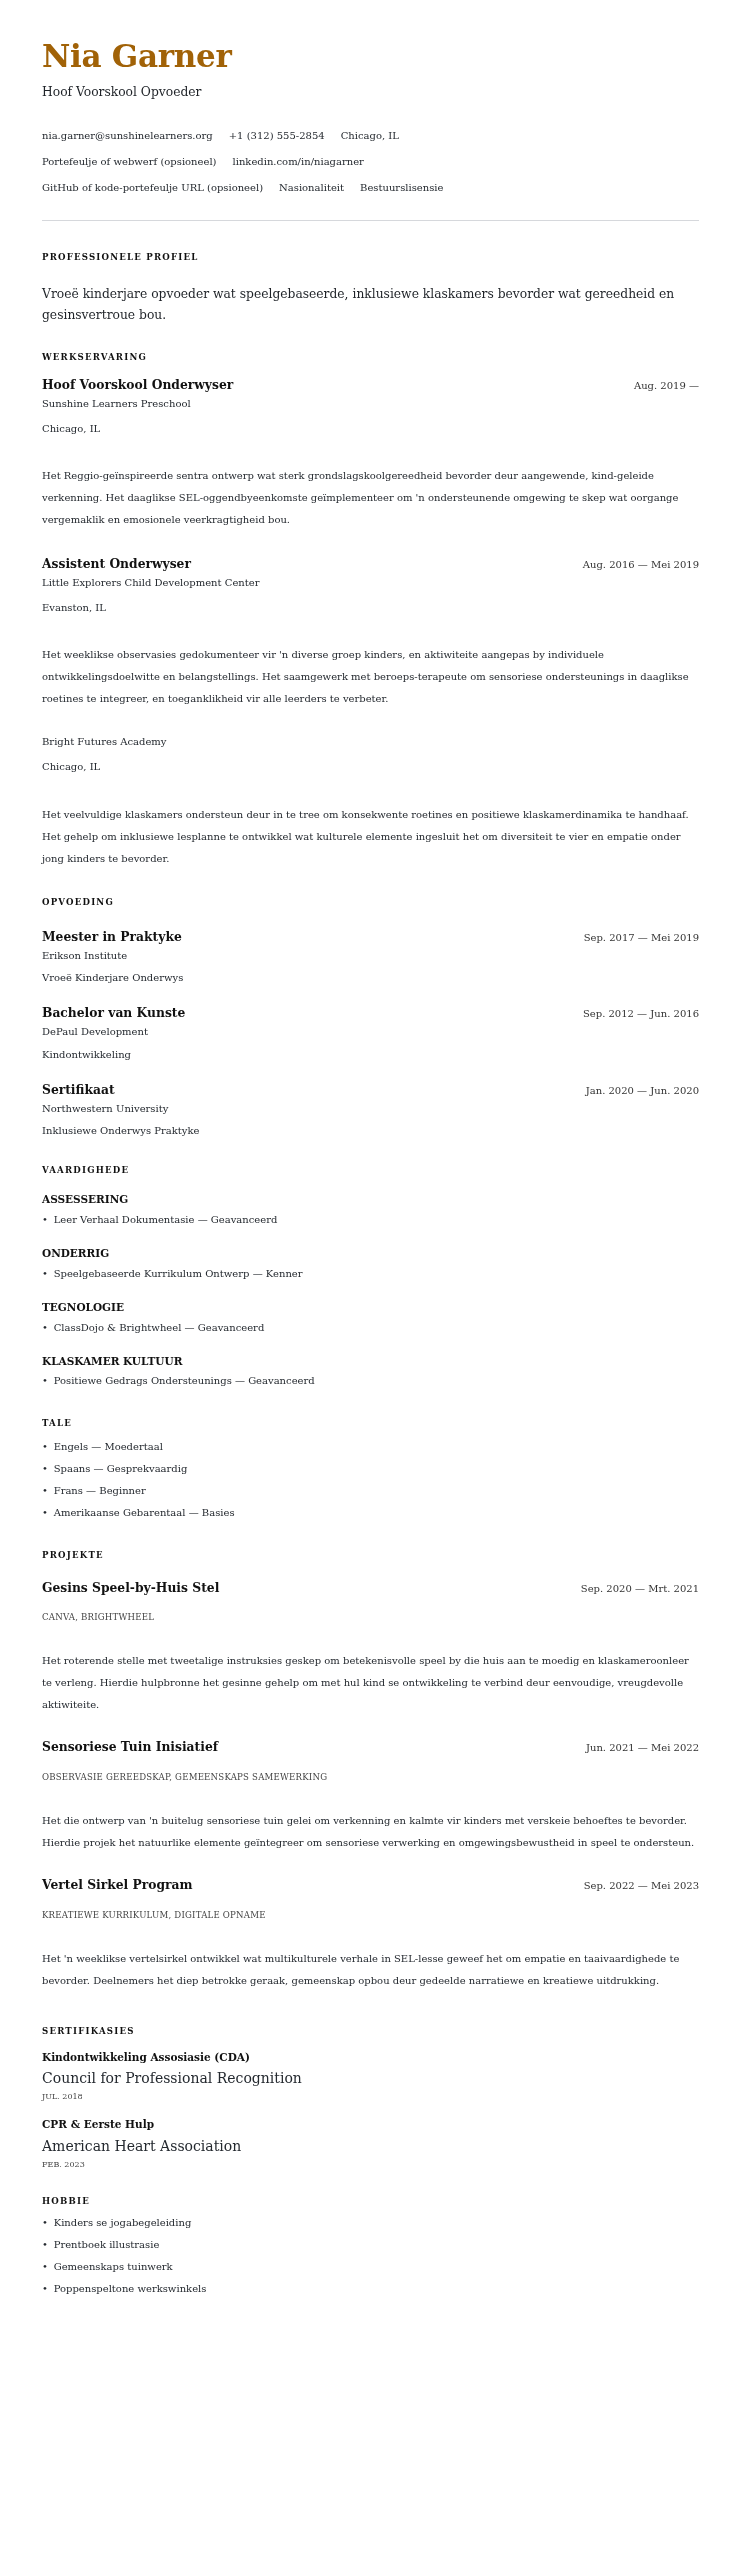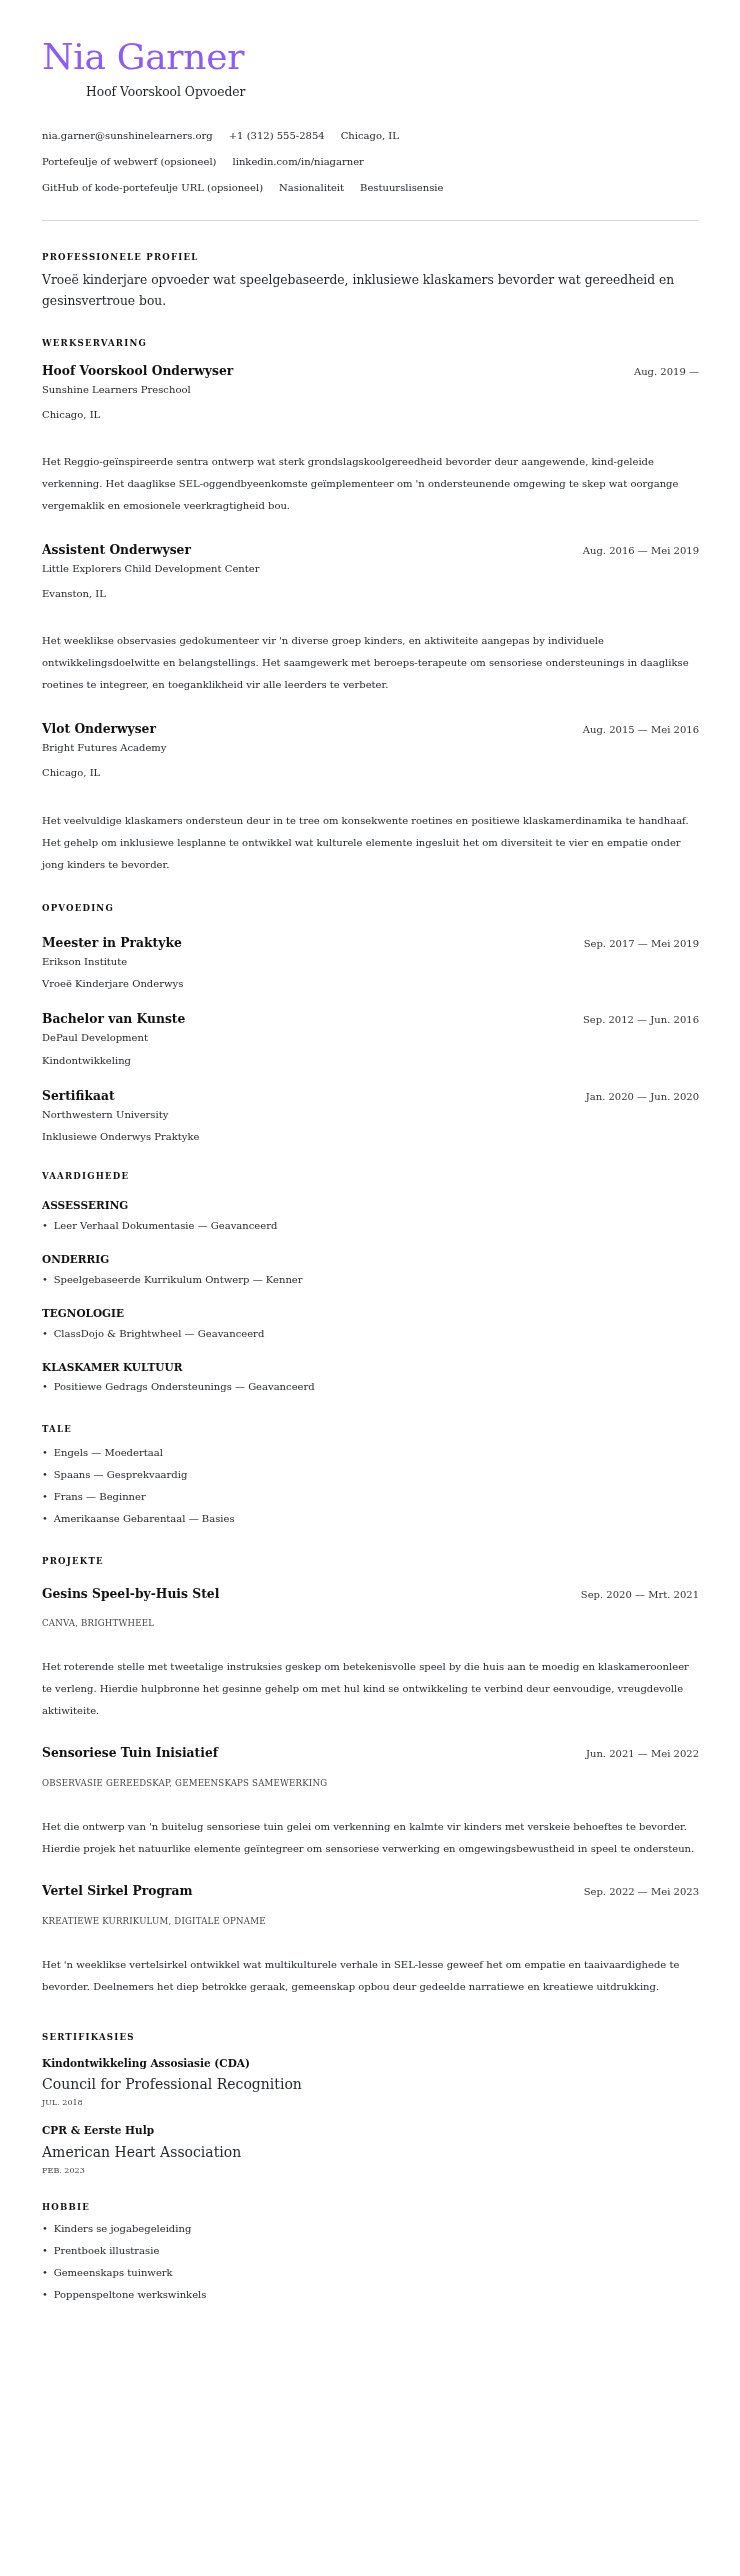--- a/index.html
+++ b/index.html
@@ -5,31 +5,31 @@
     * { box-sizing: border-box; margin: 0; padding: 0; }
     html, body { background: #ffffff; }
     body {
       width: 741px;
       min-height: 2576px;
       font-family: "DejaVu Serif", serif;
       color: #1f2328;
     }
     .page { padding: 36px 42px 25px 42px; }
 
-    .name { font-size: 36px; font-weight: normal; color: #8b5cf6; line-height: 41px; letter-spacing: -0.3px; }
-    .title { font-size: 12.3px; color: #1f2328; margin-top: 7.4px; line-height: 17.3px; margin-left: 44px; }
+    .name { font-size: 31px; font-weight: bold; color: #a16207; line-height: 41px; letter-spacing: -0.3px; }
+    .title { font-size: 12.3px; color: #1f2328; margin-top: 7.4px; line-height: 17.3px; }
     .contact-row { display: flex; flex-wrap: wrap; font-size: 10px; color: #24292f; margin-top: 12.3px; line-height: 15px; }
     .contact-row + .contact-row { margin-top: 11px; }
     .contact-row span { margin-right: 16px; }
     .contact-first { margin-top: 26px; }
     .divider { height: 1.2px; background: #d6d8dc; margin-top: 25px; }
 
     .section-heading { font-size: 8.6px; font-weight: bold; letter-spacing: 1.2px; color: #111; text-transform: uppercase; }
     .profile { margin-top: 31px; }
-    .profile-text { font-size: 12.3px; line-height: 21.6px; margin-top: 8px; color: #1f2328; }
+    .profile-text { font-size: 12.3px; line-height: 21.6px; margin-top: 22px; color: #1f2328; }
 
     .sec { margin-top: 30px; }
     .entry { margin-top: 15px; }
     .entry-head { display: flex; justify-content: space-between; align-items: baseline; }
     .entry-title { font-size: 12.3px; font-weight: bold; color: #111; }
     .entry-date { font-size: 10px; color: #333; }
     .entry-org { font-size: 10px; margin-top: 5px; color: #24292f; line-height: 13.6px; }
     .entry-loc { font-size: 10px; margin-top: 11px; color: #24292f; line-height: 13.6px; }
     .entry-desc { font-size: 10px; line-height: 22px; margin-top: 30px; color: #24292f; }
     .exp-entry + .exp-entry { margin-top: 25px; }
@@ -107,24 +107,20 @@
       <div class="entry-head">
         <div class="entry-title">Assistent Onderwyser</div>
         <div class="entry-date">Aug. 2016 — Mei 2019</div>
       </div>
       <div class="entry-org">Little Explorers Child Development Center</div>
       <div class="entry-loc">Evanston, IL</div>
       <p class="entry-desc">Het weeklikse observasies gedokumenteer vir 'n diverse groep kinders, en aktiwiteite aangepas by individuele ontwikkelingsdoelwitte en belangstellings. Het saamgewerk met beroeps-terapeute om sensoriese ondersteunings in daaglikse roetines te integreer, en toeganklikheid vir alle leerders te verbeter.</p>
     </div>
 
     <div class="entry exp-entry">
-      <div class="entry-head">
-        <div class="entry-title">Vlot Onderwyser</div>
-        <div class="entry-date">Aug. 2015 — Mei 2016</div>
-      </div>
       <div class="entry-org">Bright Futures Academy</div>
       <div class="entry-loc">Chicago, IL</div>
       <p class="entry-desc">Het veelvuldige klaskamers ondersteun deur in te tree om konsekwente roetines en positiewe klaskamerdinamika te handhaaf. Het gehelp om inklusiewe lesplanne te ontwikkel wat kulturele elemente ingesluit het om diversiteit te vier en empatie onder jong kinders te bevorder.</p>
     </div>
   </section>
 
   <section class="sec" style="margin-top:27px;">
     <div class="section-heading">OPVOEDING</div>
 
     <div class="edu-entry" style="margin-top:22px;">

